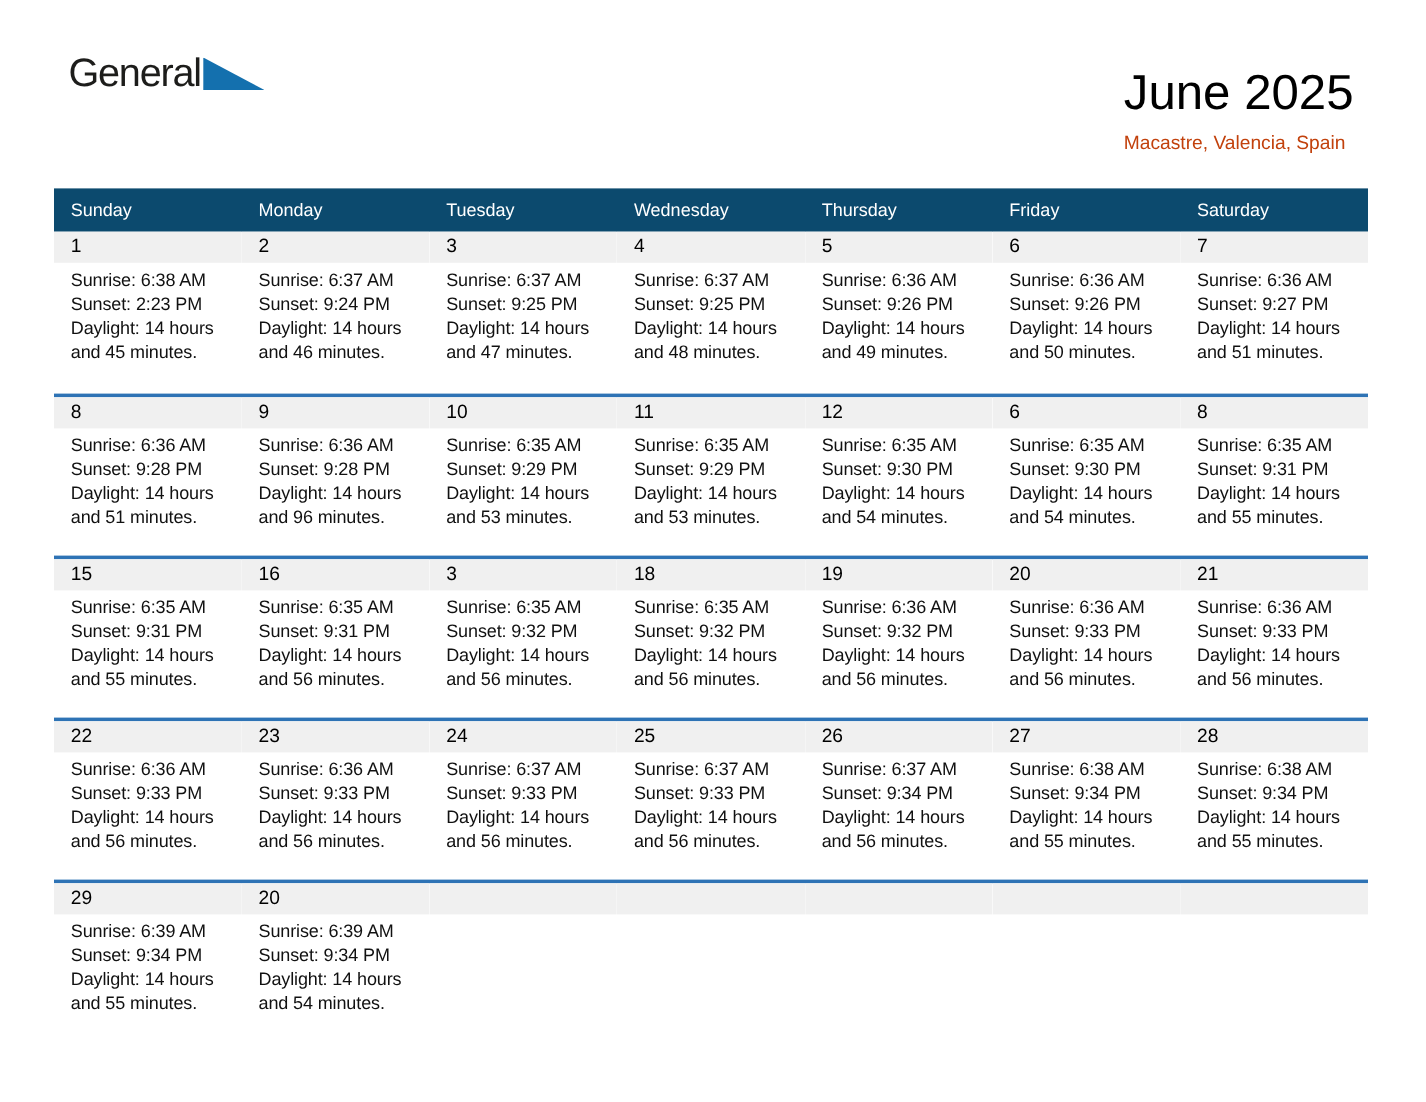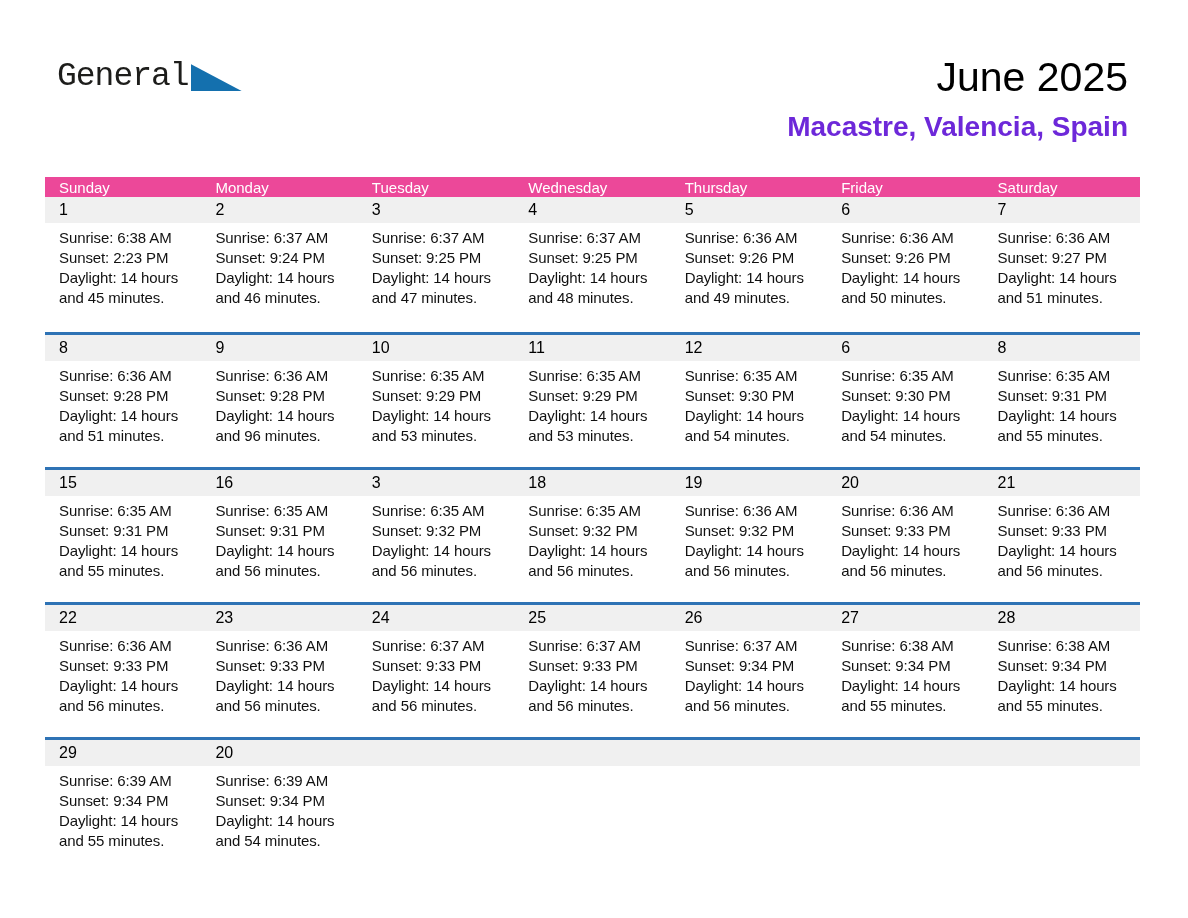--- a/index.html
+++ b/index.html
@@ -4,46 +4,46 @@
 <style>
   * { box-sizing: border-box; margin: 0; padding: 0; }
   html, body { width: 1188px; height: 918px; background: #ffffff; }
   body {
     font-family: "Liberation Sans", "DejaVu Sans", sans-serif;
     position: relative;
     color: #111;
   }
 
   
-  .logo { position: absolute; left: 57px; top: 60px; font-family: Liberation Mono, monospace; }
+  .logo { position: absolute; left: 57px; top: 44px; }
   .logo-top { display: flex; align-items: flex-end; }
   .logo-general {
     font-size: 33px; letter-spacing: -1px; color: #1d1d1b; line-height: 1;
   }
   .logo-triangle {
     width: 51px; height: 27px; margin-left: 2px; margin-bottom: 2px;
     background: #1470ae;
     clip-path: polygon(0 0, 100% 100%, 0 100%);
   }
   .logo-bottom {
     text-align: right; margin-top: -4px;
     font-size: 33px; letter-spacing: -1px; color: #1787d0; line-height: 1;
   }
 
   
-  .title-block { position: absolute; right: 60px; top: 54px; text-align: right; }
+  .title-block { position: absolute; right: 60px; top: 54px; }
   .month-title { font-size: 41px; color: #000; line-height: 1.15; font-weight: 400; }
-  .location-subtitle { font-size: 28px; color: #6d28d9; margin-top: 10px; font-weight: 700; }
+  .location-subtitle { font-size: 16px; color: #c2410c; margin-top: 10px; font-weight: 400; }
 
   
   .calendar { position: absolute; left: 45px; top: 157px; width: 1095px; }
 
   .weekday-header {
     display: grid; grid-template-columns: repeat(7, 1fr);
-    background: #ec4899; height: 20px; align-items: center; margin-top: 20px;
+    background: #0c4a6e; height: 36px; align-items: center;
   }
   .weekday-header .wd {
     color: #ffffff; font-size: 15px; padding-left: 14px;
     white-space: nowrap; overflow: hidden;
   }
 
   .week-row {
     display: grid; grid-template-columns: repeat(7, 1fr);
     height: 135px;
   }

